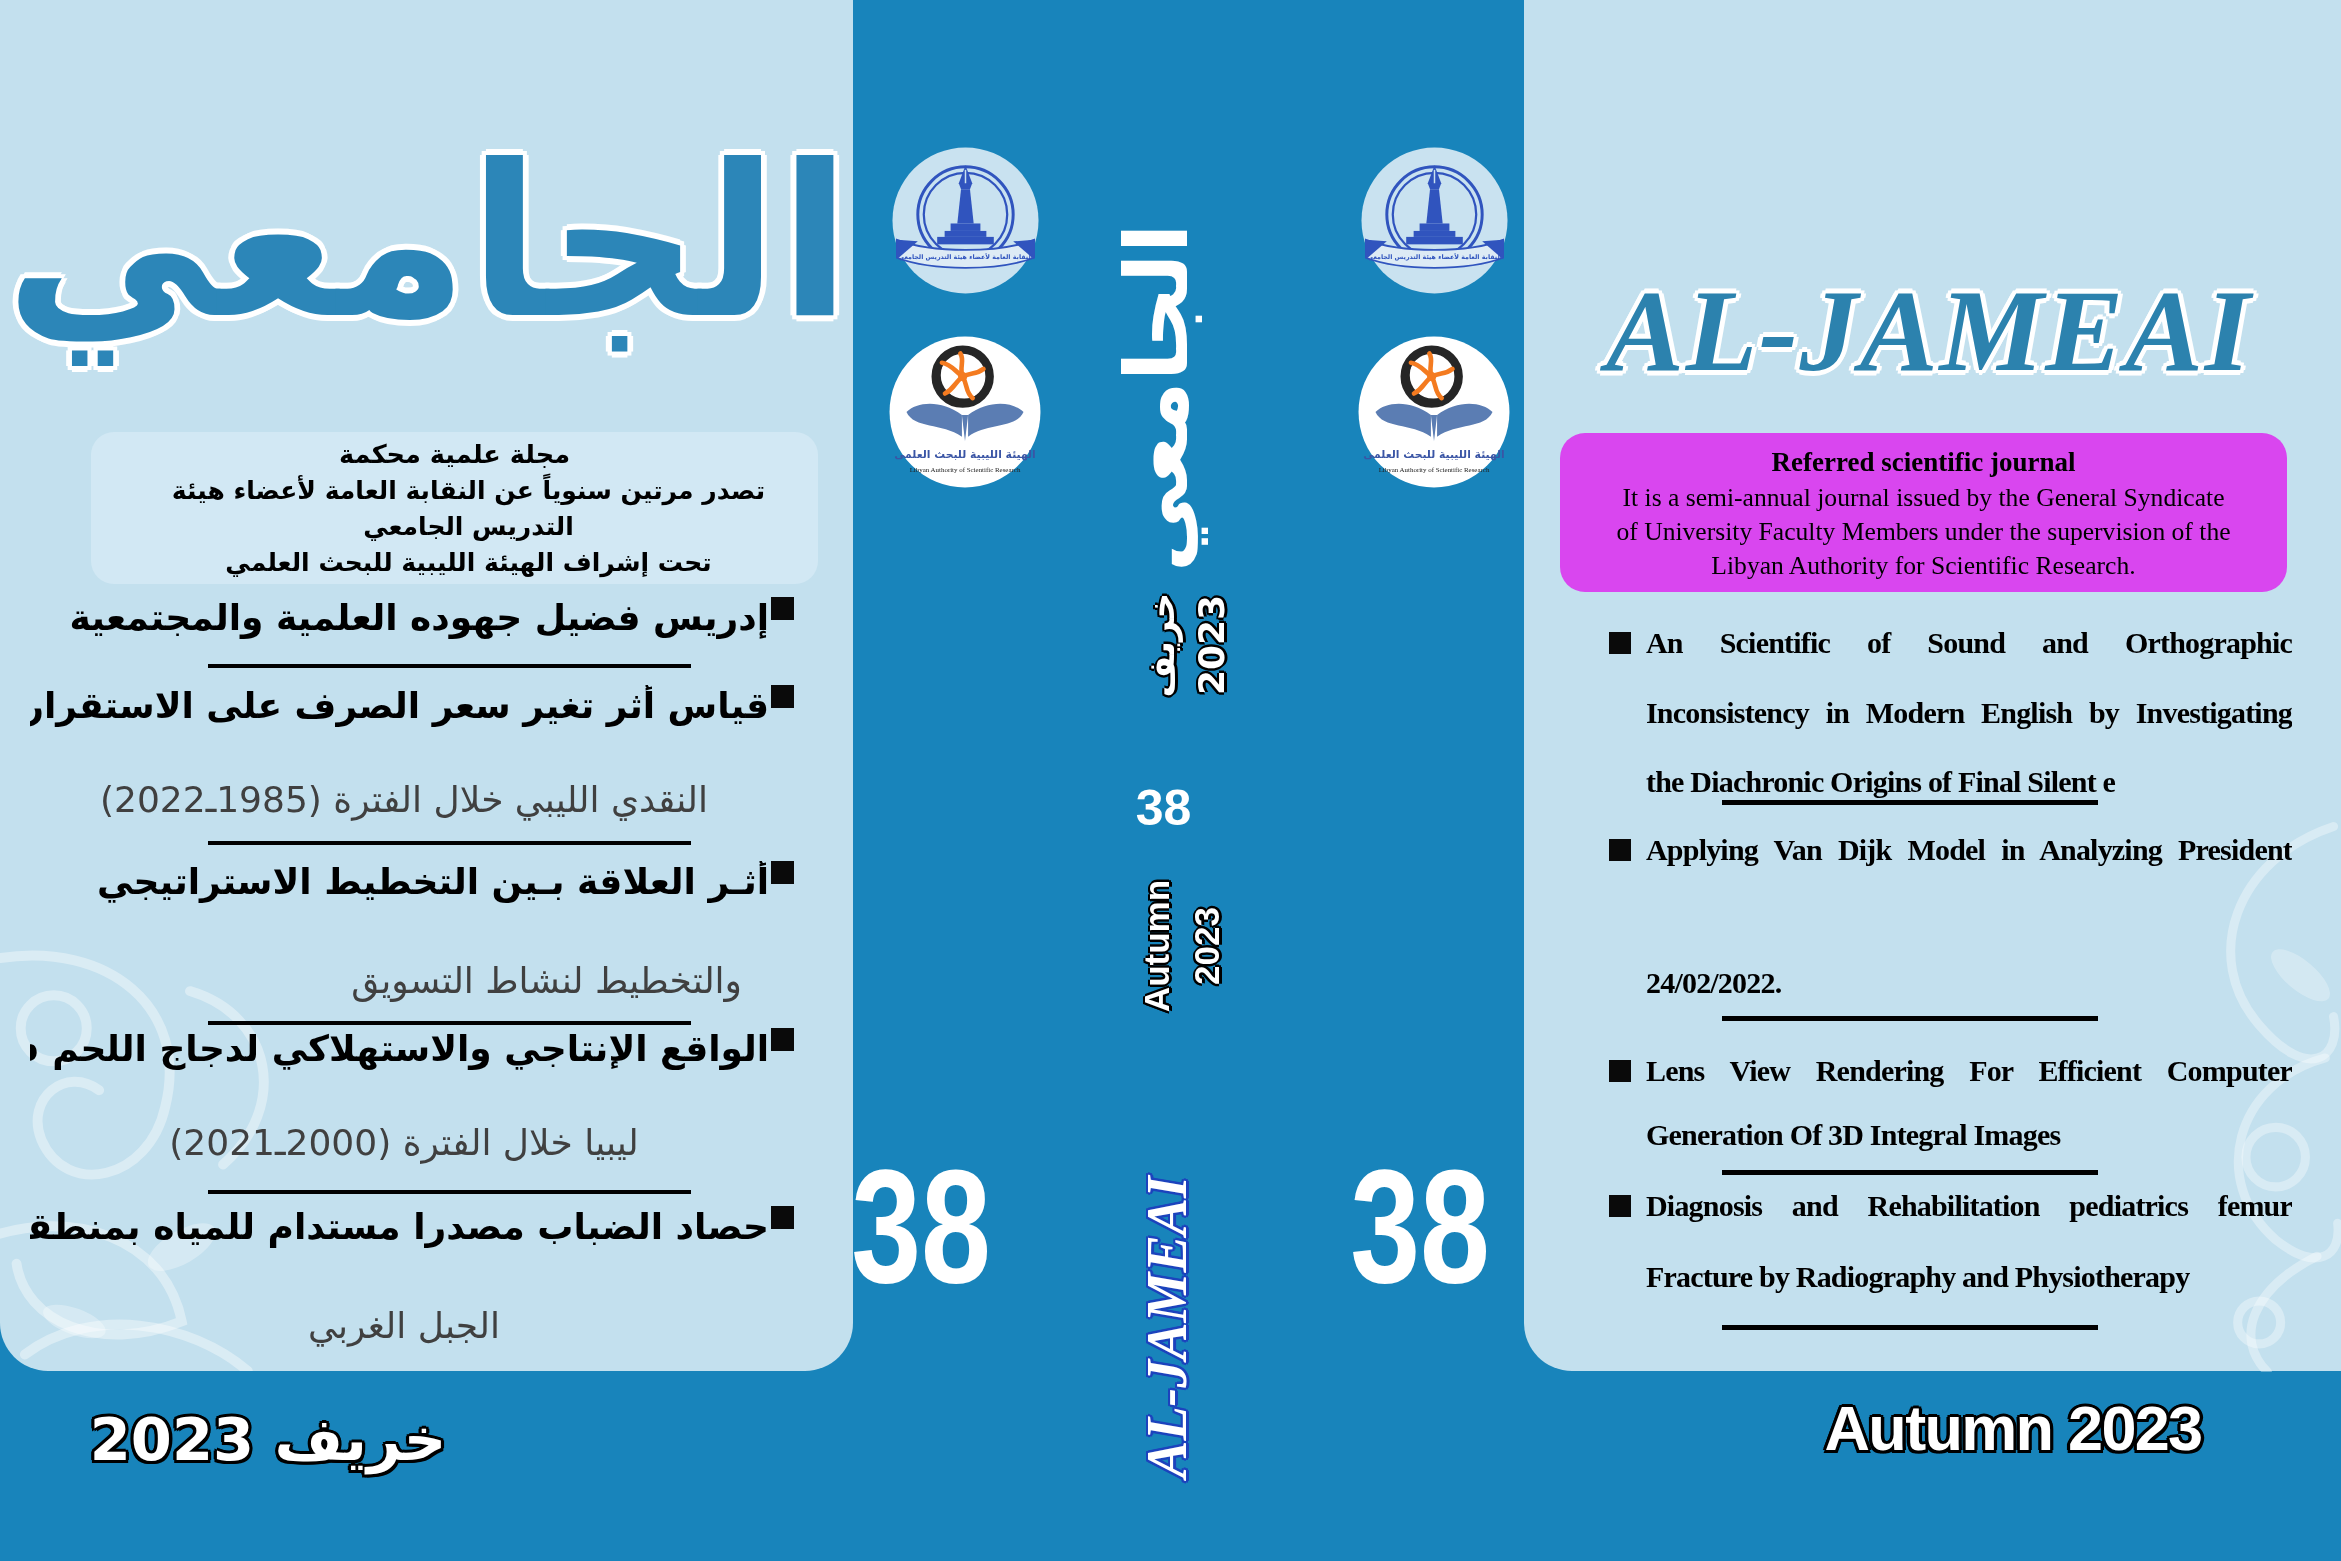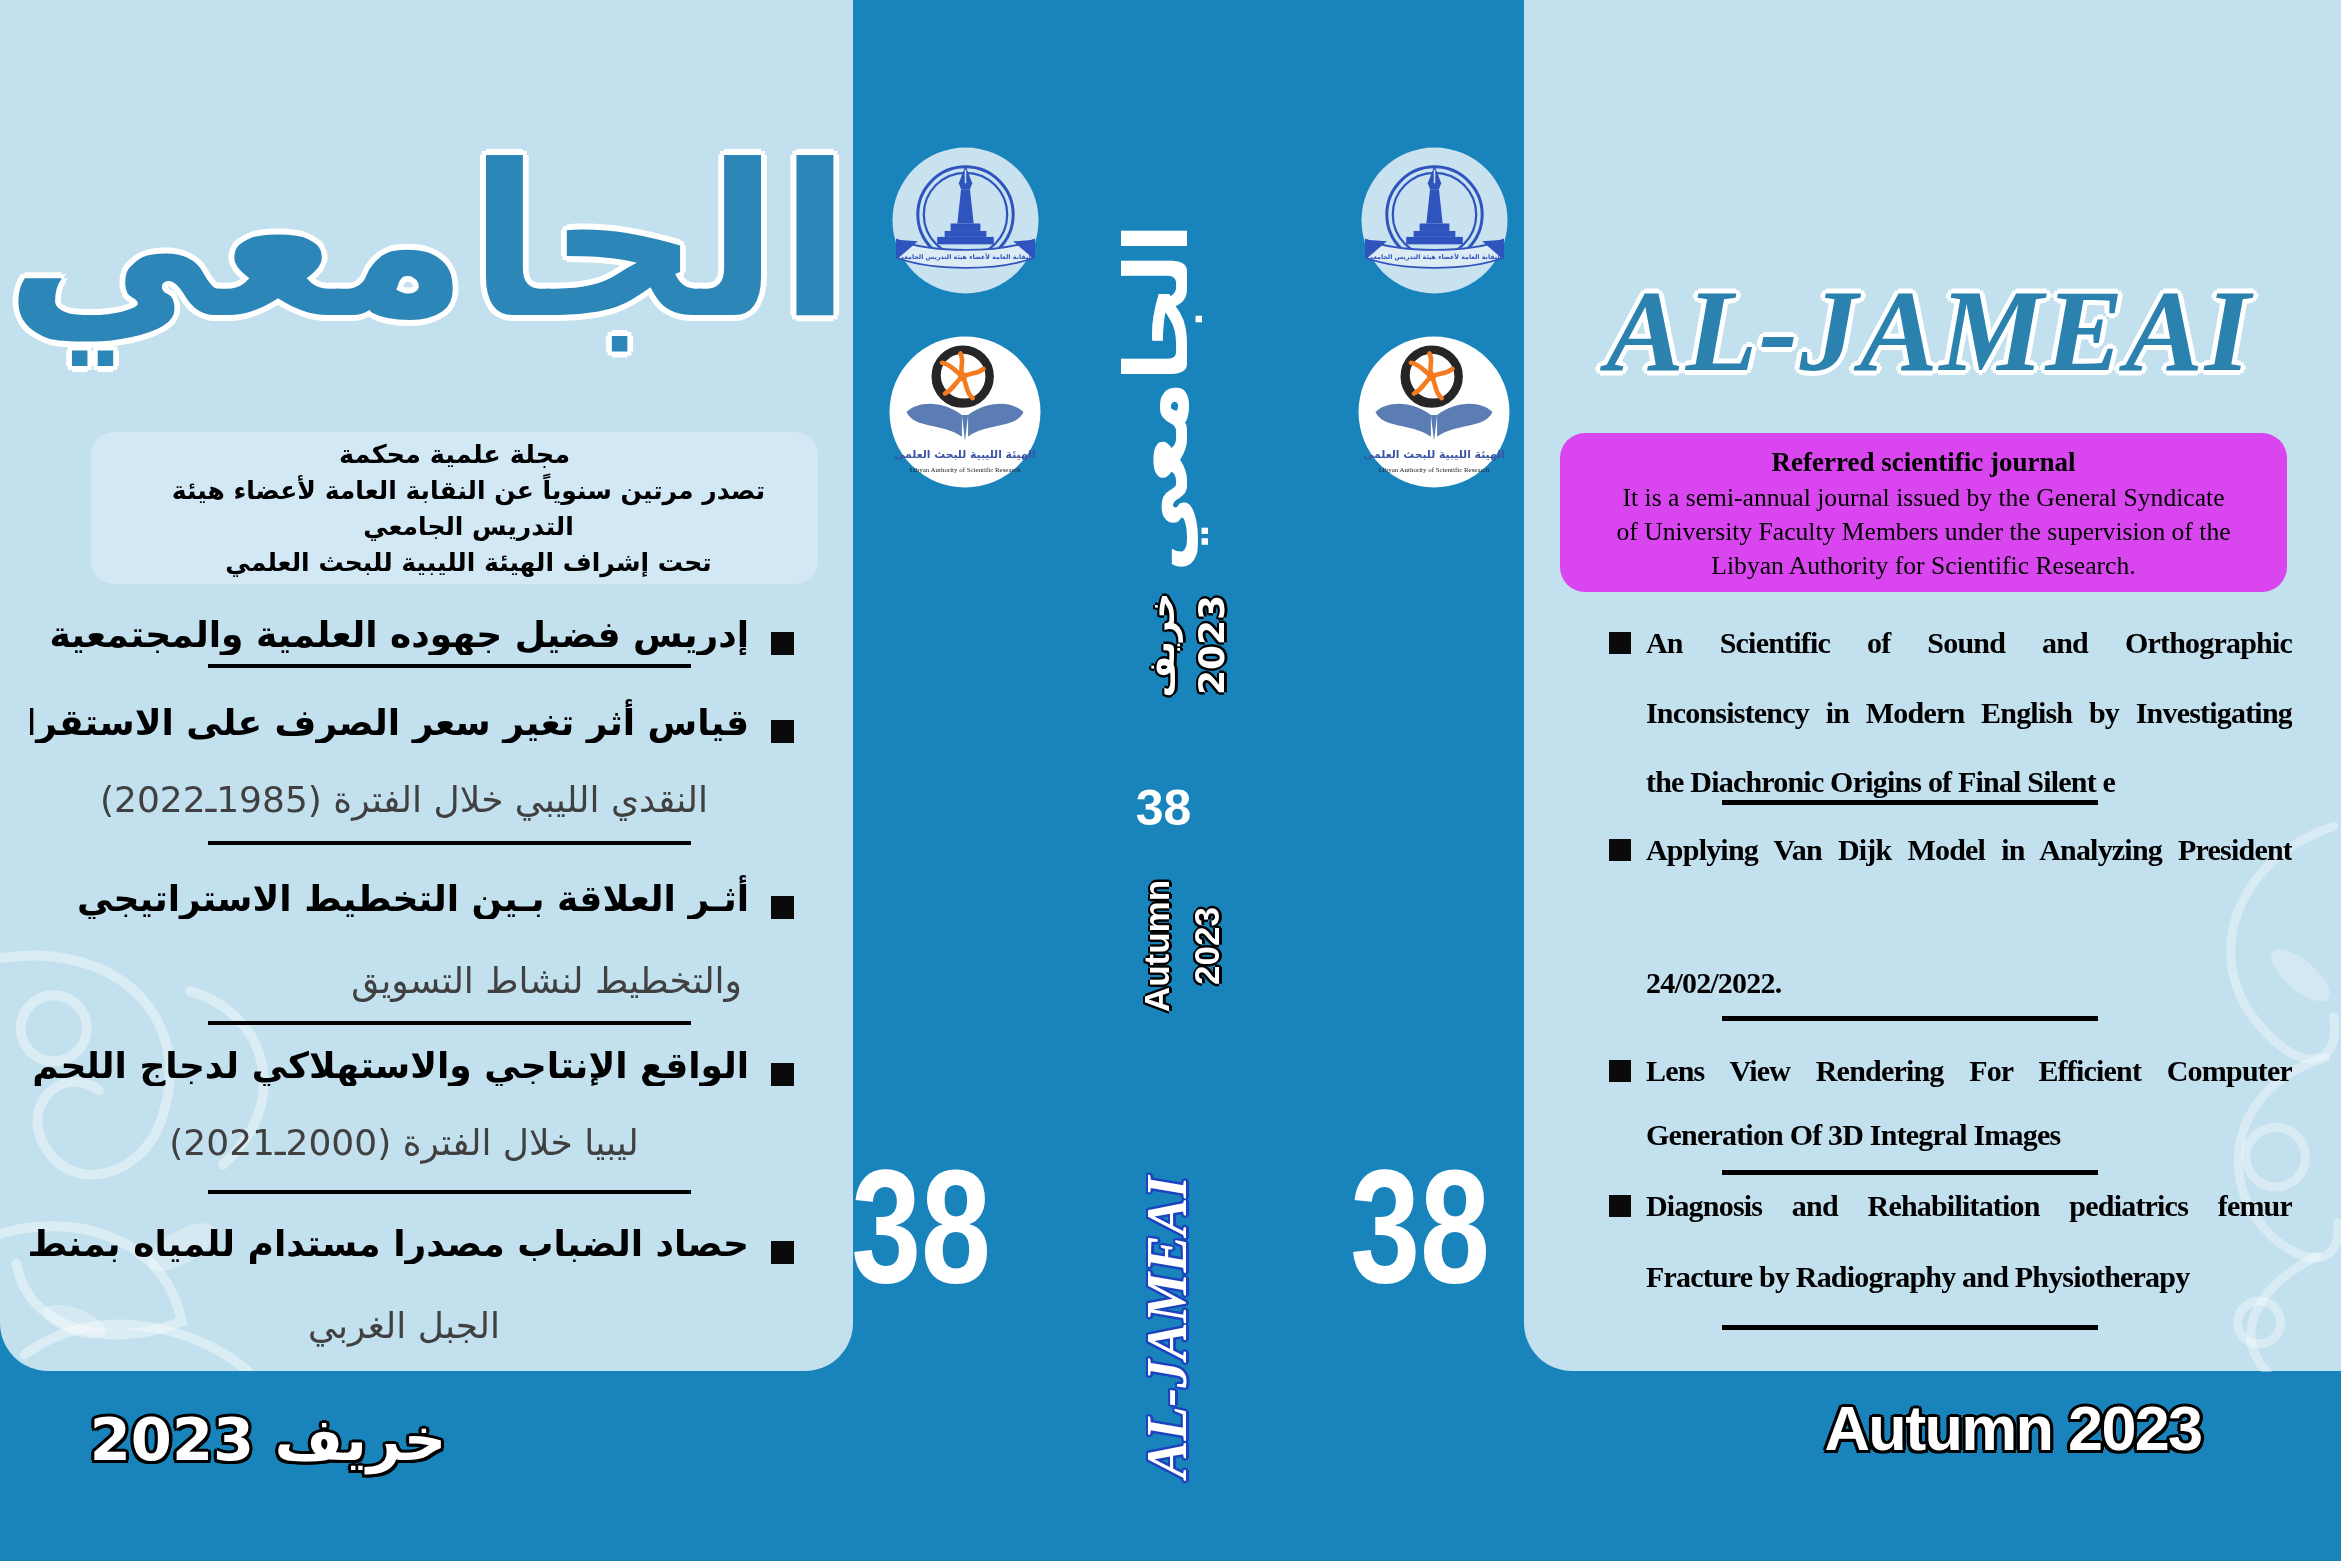--- a/index.html
+++ b/index.html
@@ -13,21 +13,21 @@
   
   .ar{font-family:"DejaVu Sans",sans-serif;direction:rtl;}
   #ar-title{left:83px;top:106px;width:768px;text-align:center;font-size:211px;line-height:273px;
             font-weight:bold;color:#2C86B8;
             text-shadow:5.8px 0 0 #fff,-5.8px 0 0 #fff,0 5.8px 0 #fff,0 -5.8px 0 #fff,
                         4.1px 4.1px 0 #fff,-4.1px -4.1px 0 #fff,4.1px -4.1px 0 #fff,-4.1px 4.1px 0 #fff;}
   #ar-infobox{left:91px;top:432px;width:727px;height:152px;background:#D2E8F4;border-radius:23px;
               display:flex;flex-direction:column;justify-content:center;text-align:center;color:#000;}
   #ar-infobox .l1{font-size:25.6px;font-weight:bold;line-height:38px;}
   #ar-infobox .l2,#ar-infobox .l3{font-size:25px;font-weight:bold;line-height:36px;padding-left:28px;}
-  .ar-item{position:absolute;left:30px;right:59px;display:flex;align-items:flex-end;gap:22px;
+  .ar-item{position:absolute;left:30px;right:59px;display:flex;align-items:flex-start;gap:2px;
            font-size:36px;font-weight:bold;color:#000;height:58px;white-space:nowrap;overflow:hidden;}
   .ar-bullet{flex:0 0 auto;width:23px;height:23px;background:#0a0a0a;}
   .ar-cont{position:absolute;left:41px;right:86px;text-align:center;font-size:36px;font-weight:normal;
            color:#404040;height:58px;line-height:58px;white-space:nowrap;overflow:hidden;}
   .ar-cont.right{text-align:right;padding-left:0;right:111px;}
   .sep-ar{position:absolute;left:208px;width:483px;height:4.1px;background:#000;}
   
   #en-title{left:16.5px;top:244px;width:777px;text-align:center;font-size:117px;line-height:173px;
             font-weight:bold;font-style:italic;color:#2C82AE;letter-spacing:1.7px;
             text-shadow:5px 0 0 #fff,-5px 0 0 #fff,0 5px 0 #fff,0 -5px 0 #fff,

